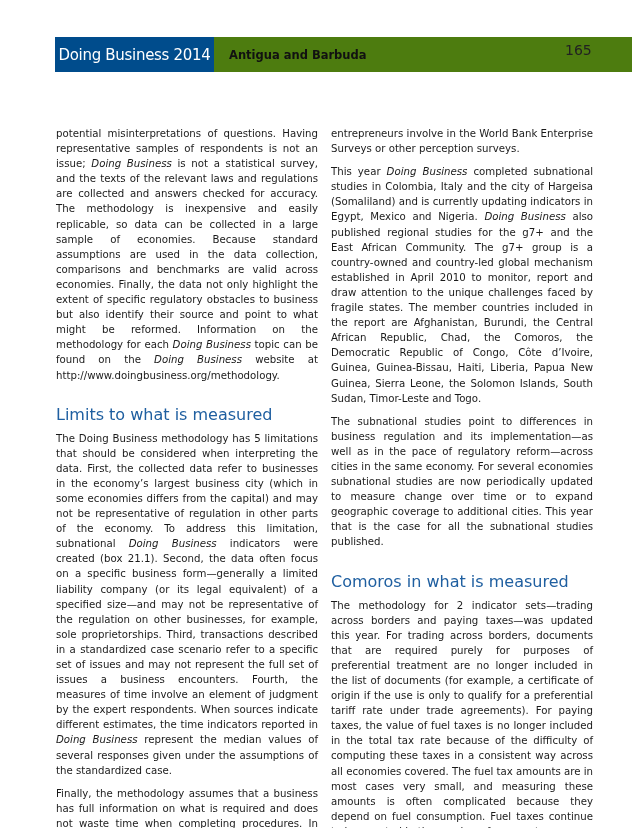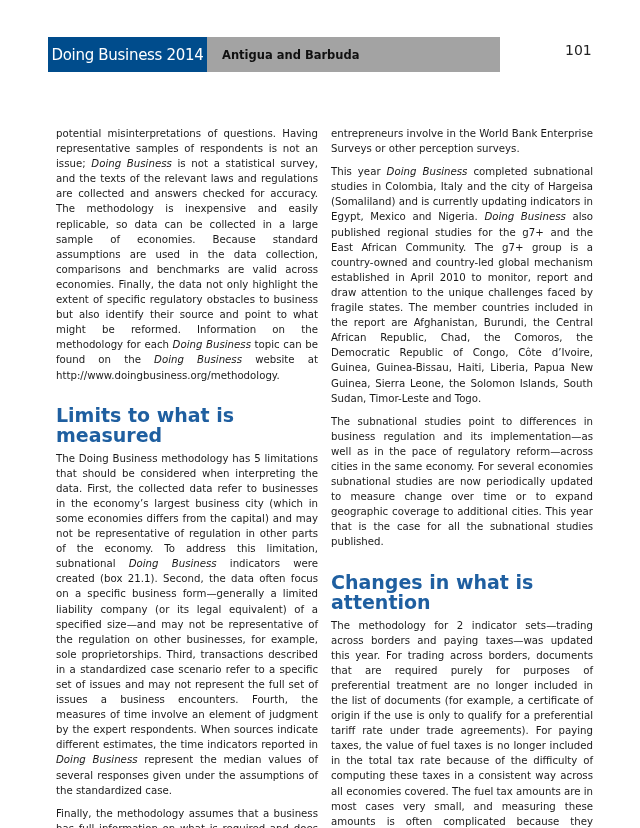--- a/index.html
+++ b/index.html
@@ -1,53 +1,53 @@
 <!DOCTYPE html>
 <html><head>
 <meta charset="utf-8">
 <style>
   html, body { margin: 0; padding: 0; background: #ffffff; }
   body { width: 640px; height: 828px; position: relative; overflow: hidden;
          font-family: "DejaVu Sans", sans-serif; color: #1a1a1a; }
-  .header { position: absolute; top: 37px; left: 48px; height: 35px; width: 452px; display: flex; }
+  .header { position: absolute; top: 37px; left: 55px; height: 35px; width: 577px; display: flex; }
   .hdr-blue { background: #004c8c; color: #ffffff; width: 159px; display: flex; align-items: center;
               justify-content: center; font-size: 15px; letter-spacing: -0.3px; }
-  .hdr-yellow { background: #a3a3a3; flex: 1; display: flex; align-items: center; padding-left: 15px;
+  .hdr-yellow { background: #4d7c0f; flex: 1; display: flex; align-items: center; padding-left: 15px;
                 font-size: 11.5px; font-weight: bold; color: #111; }
   .page-num { position: absolute; top: 42px; left: 565px; font-size: 14px; color: #222; }
   .col { position: absolute; top: 120px; width: 262px; font-size: 10.2px; line-height: 15.1px; }
   .col.left { left: 56px; }
   .col.right { left: 331px; }
   .col p { margin: 6px 0 8px 0; text-align: justify; }
-  .col h2 { font-weight: bold; color: #1f5fa0; font-size: 19px; margin: 22px 0 6px 0; line-height: 20px; }
+  .col h2 { font-weight: normal; color: #1f5fa0; font-size: 16px; margin: 22px 0 6px 0; line-height: 20px; }
   em { font-style: italic; }
 </style>
 </head>
 <body>
 
 <div class="header">
   <div class="hdr-blue">Doing Business 2014</div>
   <div class="hdr-yellow">Antigua and Barbuda</div>
 </div>
-<div class="page-num">101</div>
+<div class="page-num">165</div>
 
 <div class="col left">
   <p><span>potential misinterpretations of questions. Having representative samples of respondents is not an issue; </span><em>Doing Business</em><span> is not a statistical survey, and the texts of the relevant laws and regulations are collected and answers checked for accuracy. The methodology is inexpensive and easily replicable, so data can be collected in a large sample of economies. Because standard assumptions are used in the data collection, comparisons and benchmarks are valid across economies. Finally, the data not only highlight the extent of specific regulatory obstacles to business but also identify their source and point to what might be reformed. Information on the methodology for each </span><em>Doing Business</em><span> topic can be found on the </span><em>Doing Business</em><span> website at http://www.doingbusiness.org/methodology.</span></p>
 
   <h2>Limits to what is measured</h2>
 
   <p><span>The Doing Business methodology has 5 limitations that should be considered when interpreting the data. First, the collected data refer to businesses in the economy’s largest business city (which in some economies differs from the capital) and may not be representative of regulation in other parts of the economy. To address this limitation, subnational </span><em>Doing Business</em><span> indicators were created (box 21.1). Second, the data often focus on a specific business form—generally a limited liability company (or its legal equivalent) of a specified size—and may not be representative of the regulation on other businesses, for example, sole proprietorships. Third, transactions described in a standardized case scenario refer to a specific set of issues and may not represent the full set of issues a business encounters. Fourth, the measures of time involve an element of judgment by the expert respondents. When sources indicate different estimates, the time indicators reported in </span><em>Doing Business</em><span> represent the median values of several responses given under the assumptions of the standardized case.</span></p>
 
   <p><span>Finally, the methodology assumes that a business has full information on what is required and does not waste time when completing procedures. In practice, completing a procedure may take longer if the business lacks information or is unable to follow up promptly. Alternatively, the business may choose to disregard some burdensome procedures. For both reasons the time delays reported in </span></p>
 </div>
 
 <div class="col right">
   <p>entrepreneurs involve in the World Bank Enterprise Surveys or other perception surveys.</p>
 
   <p><span>This year </span><em>Doing Business</em><span> completed subnational studies in Colombia, Italy and the city of Hargeisa (Somaliland) and is currently updating indicators in Egypt, Mexico and Nigeria. </span><em>Doing Business</em><span> also published regional studies for the g7+ and the East African Community. The g7+ group is a country-owned and country-led global mechanism established in April 2010 to monitor, report and draw attention to the unique challenges faced by fragile states. The member countries included in the report are Afghanistan, Burundi, the Central African Republic, Chad, the Comoros, the Democratic Republic of Congo, Côte d’Ivoire, Guinea, Guinea-Bissau, Haiti, Liberia, Papua New Guinea, Sierra Leone, the Solomon Islands, South Sudan, Timor-Leste and Togo.</span></p>
 
   <p>The subnational studies point to differences in business regulation and its implementation—as well as in the pace of regulatory reform—across cities in the same economy. For several economies subnational studies are now periodically updated to measure change over time or to expand geographic coverage to additional cities. This year that is the case for all the subnational studies published.</p>
 
-  <h2>Changes in what is attention</h2>
+  <h2>Comoros in what is measured</h2>
 
   <p>The methodology for 2 indicator sets—trading across borders and paying taxes—was updated this year. For trading across borders, documents that are required purely for purposes of preferential treatment are no longer included in the list of documents (for example, a certificate of origin if the use is only to qualify for a preferential tariff rate under trade agreements). For paying taxes, the value of fuel taxes is no longer included in the total tax rate because of the difficulty of computing these taxes in a consistent way across all economies covered. The fuel tax amounts are in most cases very small, and measuring these amounts is often complicated because they depend on fuel consumption. Fuel taxes continue to be counted in the number of payments.</p>
 
 </div>
 
 </body></html>

